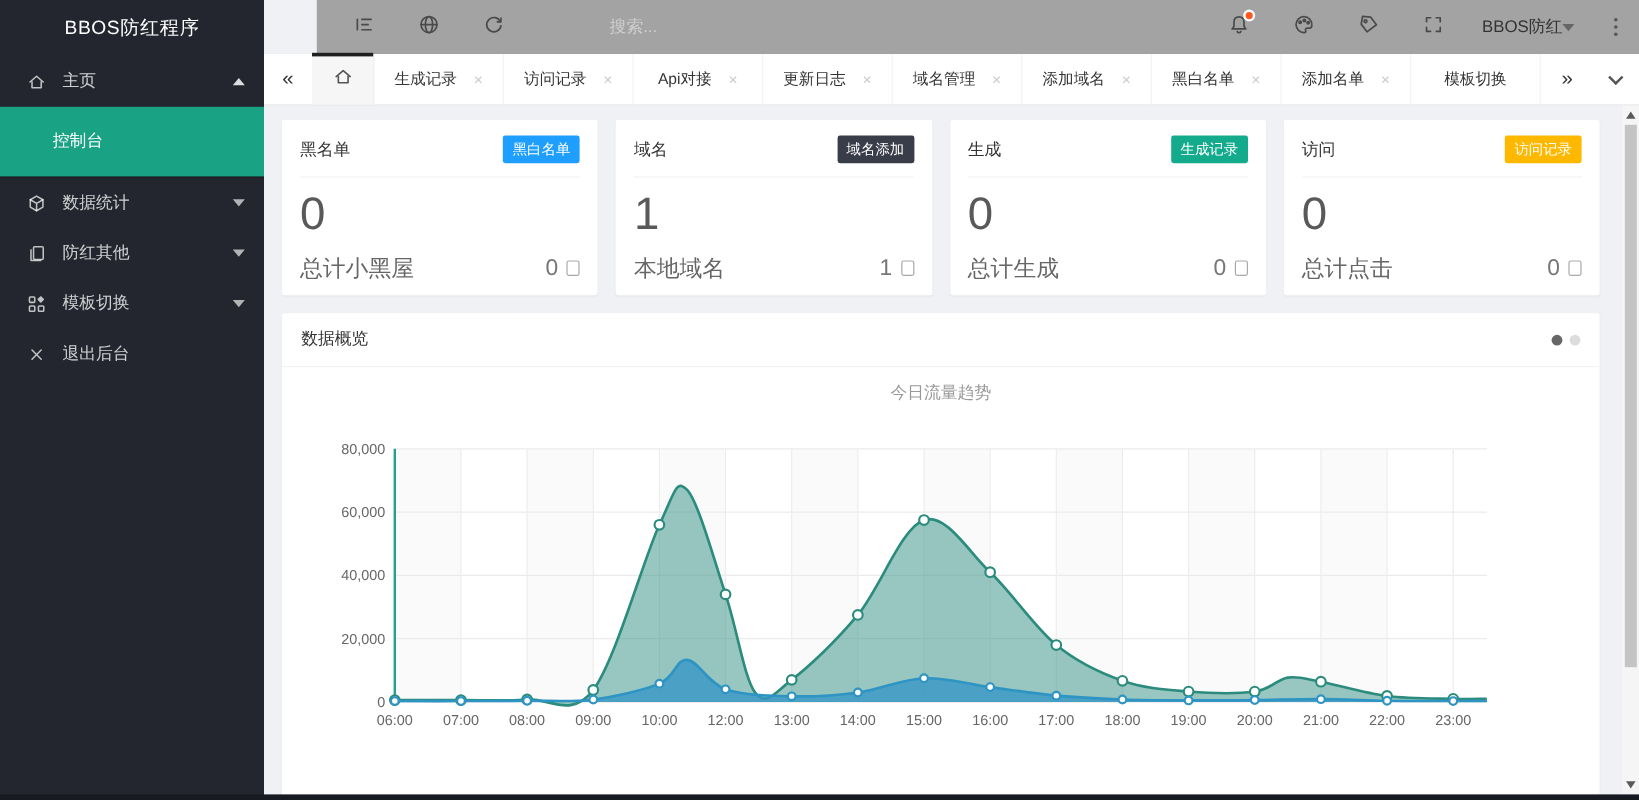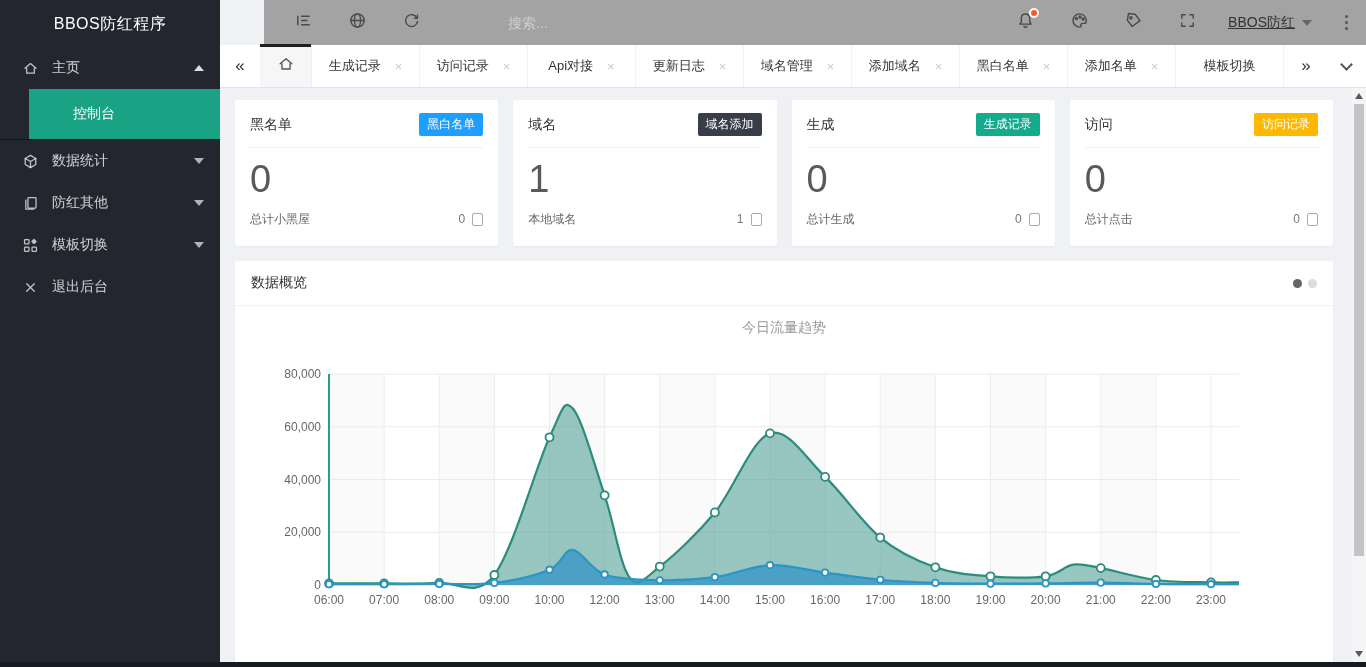--- a/index.html
+++ b/index.html
@@ -11,38 +11,38 @@
   .logo { height:47px; line-height:47px; text-align:center; color:#fff; font-size:16px; letter-spacing:.5px; }
   .menu-item { height:42px; display:flex; align-items:center; padding:0 16px 0 22px;
     color:rgba(255,255,255,.78); font-size:14px; cursor:pointer; }
   .menu-item .mi-icon { width:17px; height:17px; margin-right:13px; flex:0 0 17px; color:rgba(255,255,255,.72); }
   .mi-icon svg { width:17px; height:17px; display:block; }
   .menu-item .mi-label { flex:1; }
   .caret { width:0; height:0; border-left:5px solid transparent; border-right:5px solid transparent; }
   .caret.down { border-top:6px solid rgba(255,255,255,.65); }
   .caret.up { border-bottom:6px solid rgba(255,255,255,.85); }
   .submenu { border-bottom:1px solid rgba(0,0,0,.4); }
-  .menu-child { height:50px; display:flex; align-items:center; padding-left:44px;
-    color:rgba(255,255,255,.85); font-size:14px; cursor:pointer;margin-left:29px; }
+  .menu-child { height:58px; display:flex; align-items:center; padding-left:44px;
+    color:rgba(255,255,255,.85); font-size:14px; cursor:pointer; }
   .menu-child.active { background:#1AA285; color:#fff; }
 
   
   .topbar { position:absolute; left:220px; right:0; top:0; height:45px; background:#a3a3a3;
     display:flex; align-items:center; z-index:4;margin-left:44px; }
   .tb-btn { width:54px; height:45px; display:flex; align-items:center; justify-content:center;
     cursor:pointer; color:#4a4a4a; position:relative; }
   .tb-btn svg { width:19px; height:19px; }
   .tb-search { margin-left:70px; }
   .tb-search input { border:none; outline:none; font-size:14px; width:230px; color:#333; background:transparent; }
   .tb-search input::placeholder { color:#cfcfcf; }
   .tb-right { margin-left:auto; display:flex; align-items:center; }
   .tb-dot { position:absolute; top:8px; right:13px; width:10px; height:10px; background:#FF5722;
     border-radius:50%; border:2px solid #fff; }
-  .tb-user { display:flex; align-items:center; gap:7px; padding:0 14px; height:45px; cursor:pointer;
-    font-size:14px; color:#333;text-decoration:underline; }
+  .tb-user { display:flex; align-items:center; padding:0 14px; height:45px; cursor:pointer;
+    font-size:14px; color:#333; }
   .tb-user .caret-dk { width:0; height:0; border-left:5px solid transparent; border-right:5px solid transparent;
     border-top:6px solid #666; }
   .kebab { width:40px; height:45px; display:flex; flex-direction:column; gap:3px; align-items:center;
     justify-content:center; cursor:pointer; }
   .kebab i { width:3px; height:3px; border-radius:50%; background:#555; }
 
   
   .tabbar { position:absolute; left:220px; right:0; top:45px; height:43px; background:#fff;
     border-bottom:1px solid #e4e4e4; display:flex; align-items:stretch; z-index:4; }
   .tab-arrow { width:40px; display:flex; align-items:center; justify-content:center; font-size:17px;
@@ -64,21 +64,21 @@
     padding:12px 19px 0 15px; overflow:hidden; }
   .cards { display:flex; gap:15px;border-radius:7px; }
   .card { flex:1; background:#fff; border-radius:2px; height:146px; padding:13px 15px 10px;
     box-shadow:0 1px 2px rgba(0,0,0,.04); }
   .card-head { display:flex; justify-content:space-between; align-items:center;
     padding-bottom:11px; border-bottom:1px solid #f2f2f2; }
   .card-title { font-size:14px; color:#333; }
   .badge { font-size:12px; color:#fff; padding:3px 8px; border-radius:2px; cursor:pointer; }
   .card-value { font-size:38px; color:#595959; margin-top:10px; line-height:1.15; }
   .card-foot { display:flex; justify-content:space-between; align-items:center; margin-top:9px;
-    font-size:12px; color:#666;gap:32px; }
+    font-size:19px; color:#666;gap:32px; }
   .foot-right { display:flex; align-items:center; gap:7px; color:#777; }
   .sq-icon { width:11px; height:13px; border:1px solid #a9a9a9; border-radius:2px; display:inline-block; }
 
   .panel { margin-top:15px; background:#fff; border-radius:2px; height:410px;
     box-shadow:0 1px 2px rgba(0,0,0,.04); }
   .panel-head { height:45px; display:flex; align-items:center; justify-content:space-between;
     padding:0 16px; border-bottom:1px solid #f2f2f2; }
   .panel-title { font-size:14px; color:#333; }
   .dots { display:flex; gap:6px; align-items:center; }
   .dots i { width:9px; height:9px; border-radius:50%; background:#dcdcdc; cursor:pointer; }

